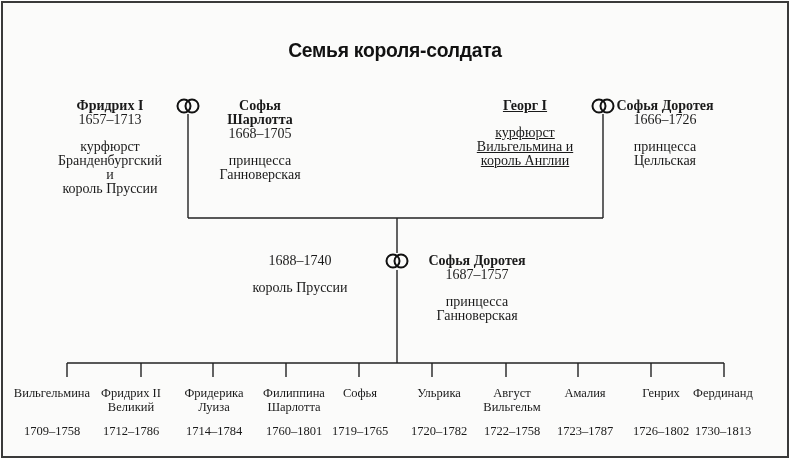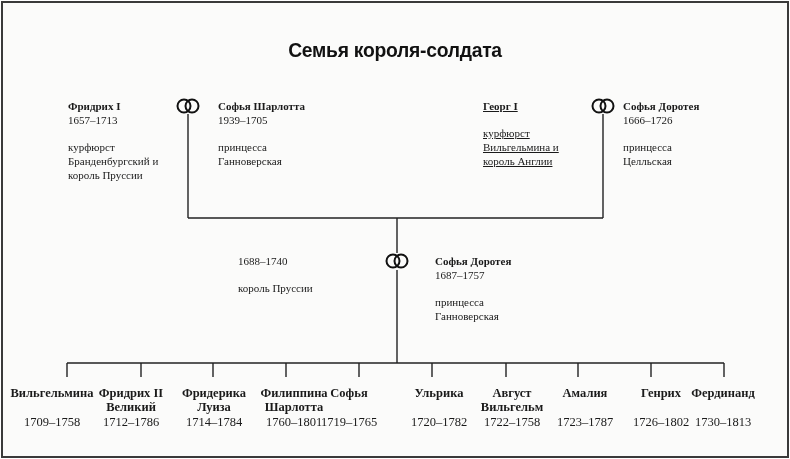--- a/index.html
+++ b/index.html
@@ -1,24 +1,24 @@
 <!DOCTYPE html>
 <html><head>
 <meta charset="utf-8">
 <style>
   html, body { margin:0; padding:0; background:#ffffff; }
   body { width:790px; height:459px; position:relative; overflow:hidden; font-family:"Liberation Serif", serif; color:#1a1a1a; }
   .frame { position:absolute; left:1px; top:1px; width:784px; height:453px; border:2px solid #3a3a3a; background:#fbfbfa; }
   .title { position:absolute; left:0; width:790px; top:38px; text-align:center; font-family:"Liberation Sans", sans-serif; font-weight:bold; font-size:21px; letter-spacing:-0.3px; color:#111; transform:scaleX(0.92); }
-  .person { position:absolute; font-size:11px; line-height:14px;margin-left:13px; }
+  .person { position:absolute; text-align:center; font-size:14px; line-height:14px; }
   .person .name { font-weight:bold; }
   .person .desc { margin-top:13px; }
   .child { position:absolute; top:386px; text-align:center; font-size:12.5px; line-height:14px; width:90px; margin-left:-45px; }
-  .child .name { font-weight:bold; min-height:28px; }
-  .child .years { margin-top:1px; }
+  .child .name { font-weight:normal; min-height:28px; }
+  .child .years { margin-top:10px; }
   svg.lines { position:absolute; left:0; top:0; }
 </style>
 </head>
 <body>
 
 <div class="frame"></div>
 
 <div class="title">Семья короля-солдата</div>
 
 <svg class="lines" width="790" height="459">
@@ -64,21 +64,21 @@
   <div class="name">Фридрих I</div>
   <div class="years">1657–1713</div>
   <div class="desc">
     <div>курфюрст</div>
     <div>Бранденбургский и</div>
     <div>король Пруссии</div>
   </div>
 </div>
 <div class="person" style="left:205px; top:99px; width:110px;">
   <div class="name">Софья Шарлотта</div>
-  <div class="years">1939–1705</div>
+  <div class="years">1668–1705</div>
   <div class="desc">
     <div>принцесса</div>
     <div>Ганноверская</div>
   </div>
 </div>
 
 <div class="person" style="left:470px; top:99px; width:110px;text-decoration:underline;">
   <div class="name">Георг I</div>
   <div class="desc">
     <div>курфюрст</div>
@@ -130,21 +130,21 @@
     </div>
   <div class="years">1714–1784</div>
 </div>
 <div class="child" style="left:294px;">
   <div class="name">
       <div>Филиппина</div>
       <div>Шарлотта</div>
     </div>
   <div class="years">1760–1801</div>
 </div>
-<div class="child" style="left:349px;">
+<div class="child" style="left:360px;">
   <div class="name">
       <div>Софья</div>
     </div>
   <div class="years">1719–1765</div>
 </div>
 <div class="child" style="left:439px;">
   <div class="name">
       <div>Ульрика</div>
     </div>
   <div class="years">1720–1782</div>

